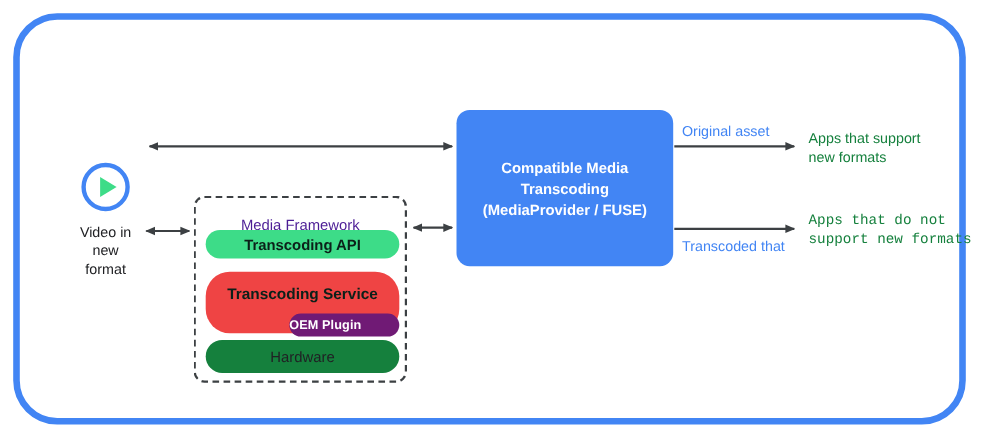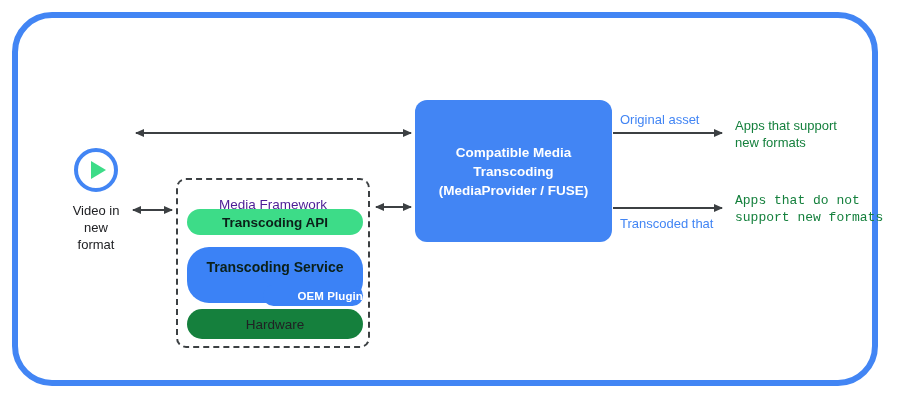--- a/index.html
+++ b/index.html
@@ -90,41 +90,41 @@
     top: 29px;
     height: 26px;
     background: #3ddc88;
     color: #0b2019;
     font-weight: bold;
     font-size: 13.5px;
   }
   #transcoding-service {
     top: 67px;
     height: 56px;
-    background: #3b82f6;
+    background: #ef4444;
     color: #0b2019;
     font-weight: bold;
     font-size: 14px;
     align-items: flex-start;
     padding-top: 12px;
   }
   #oem-plugin {
     position: absolute;
     left: 85px;
     top: 105px;
     width: 100px;
     height: 21px;
     border-radius: 11px;
-    background: #3b82f6;
+    background: #701a75;
     color: #ffffff;
     font-weight: bold;
     font-size: 11.5px;
     display: flex;
     align-items: center;
-    justify-content: flex-end;
+    justify-content: flex-start;
     letter-spacing: 0.1px;
   }
   #hardware {
     top: 129px;
     height: 30px;
     background: #15803d;
     color: #202124;
     font-weight: normal;
     font-size: 13.5px;
   }

